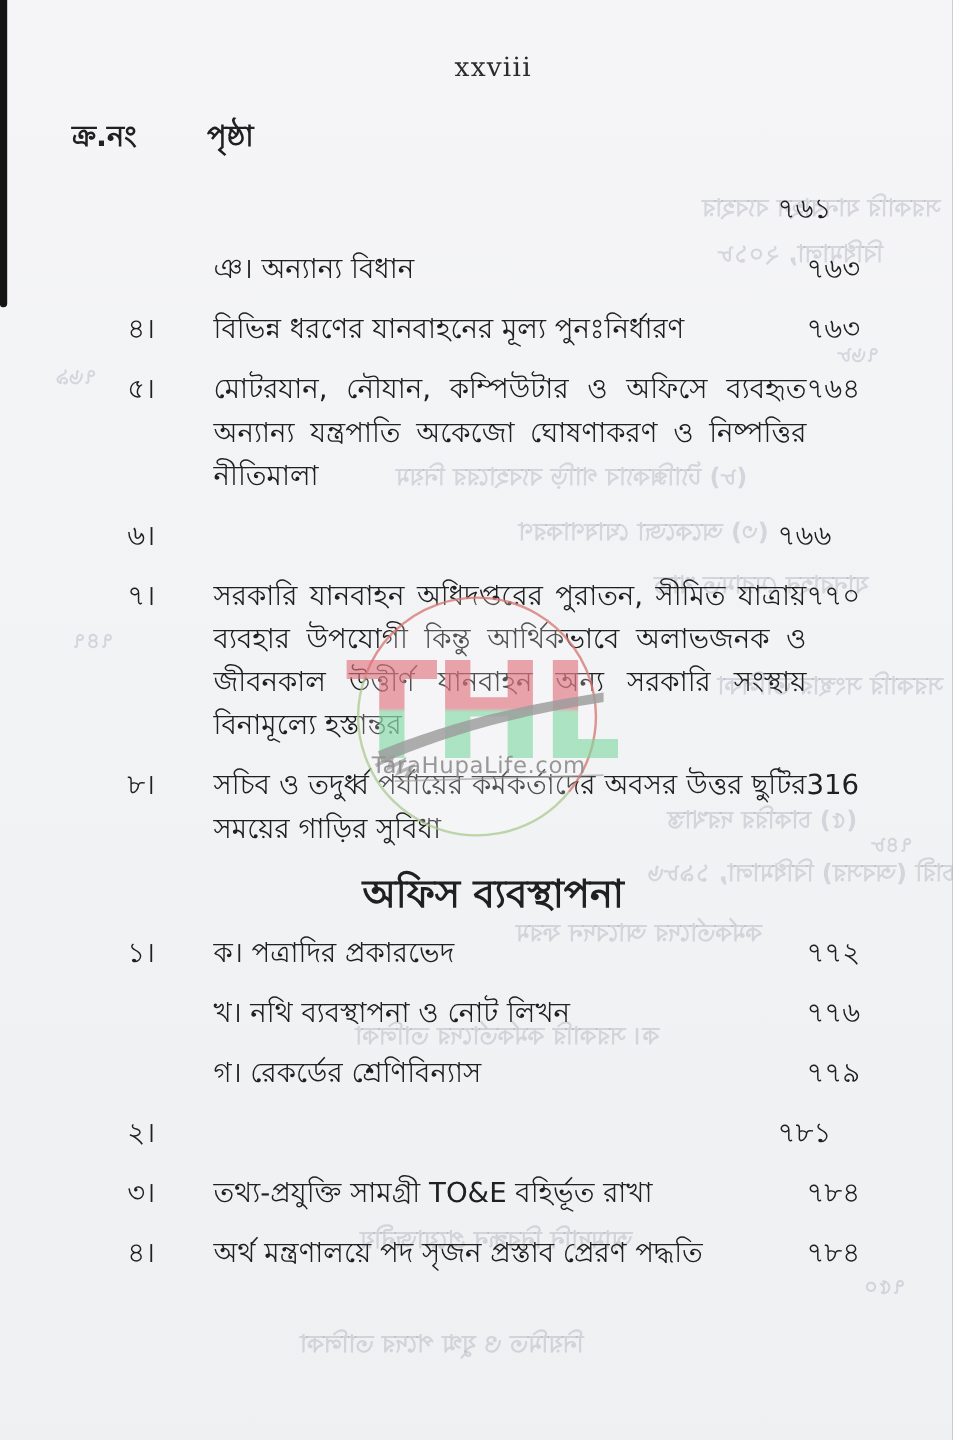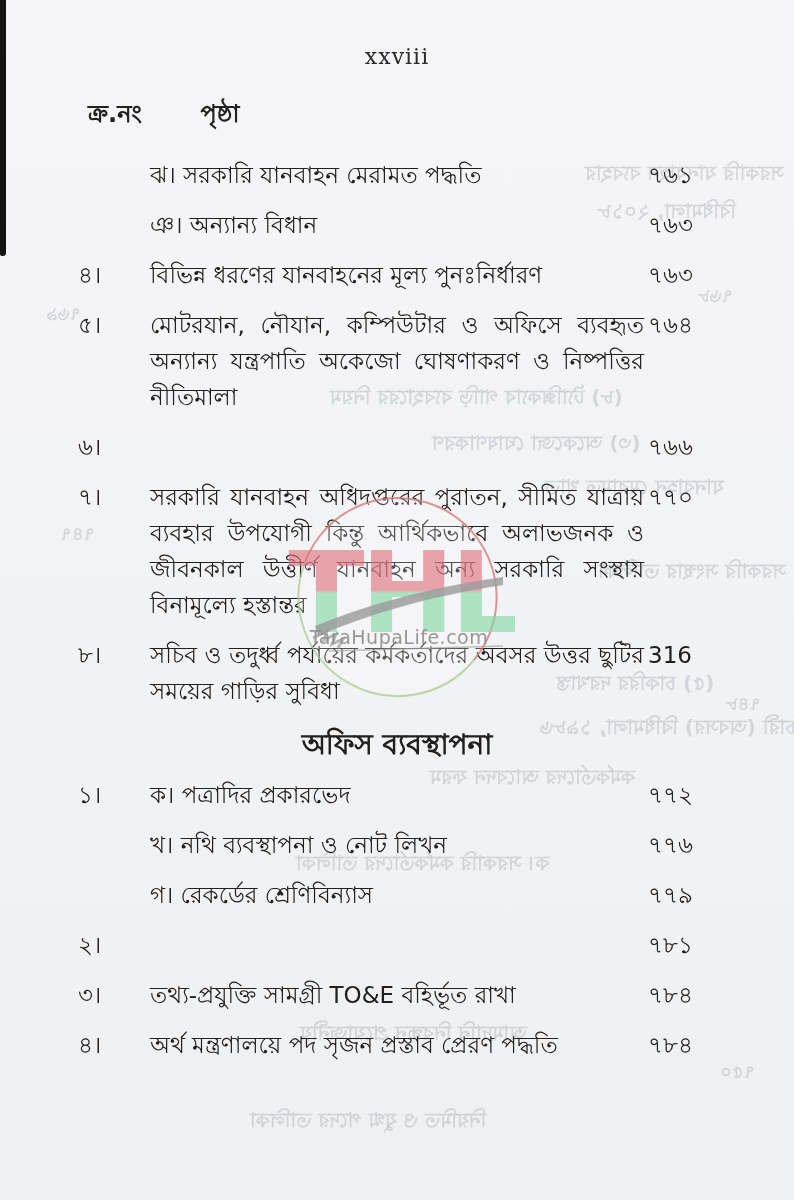--- a/index.html
+++ b/index.html
@@ -11,35 +11,35 @@
   }
   
   .scan-edge{position:absolute;left:0;top:0;width:6px;height:256px;background:#141414;border-radius:0 0 3px 2px;}
   
   .ghost-layer{position:absolute;inset:0;z-index:1;pointer-events:none;}
   .ghost{
     position:absolute;color:rgba(105,110,130,0.22);white-space:nowrap;
     transform:scaleX(-1);filter:blur(0.6px);font-weight:600;
   }
   
-  .content{position:absolute;inset:0;z-index:2;}
+  .content{position:absolute;inset:0;z-index:2;padding-left:28px;}
   .folio{margin-top:44px;text-align:center;font-family:"DejaVu Serif","Liberation Serif",serif;
     font-size:22px;letter-spacing:1px;color:#2b2b2b;}
-  .head-row{display:flex;align-items:flex-start;margin:26px 76px 0 88px;font-size:24px;font-weight:700;}
+  .head-row{display:flex;align-items:flex-start;margin:26px 76px 0 32px;font-size:24px;font-weight:700;}
   .head-serial{width:96px;}
   .head-desc{flex:1;text-align:center;}
   .head-page{width:72px;text-align:center;}
   .toc{margin-top:22px;}
   .entry{display:flex;align-items:flex-start;padding:0 76px 0 78px;margin-bottom:14px;
     font-size:23px;line-height:36px;font-weight:500;}
   .entry-serial{width:72px;flex:none;}
   .entry-desc{width:494px;flex:none;}
   .entry-desc.justify{text-align:justify;}
   .entry-page{margin-left:auto;width:70px;text-align:left;flex:none;}
-  .section-heading{text-align:center;font-size:28px;font-weight:700;margin:16px 0 12px 0;line-height:40px;}
+  .section-heading{text-align:center;font-size:32px;font-weight:700;margin:16px 0 12px 0;line-height:40px;}
   
   .watermark{position:absolute;left:285px;top:480px;width:230px;height:230px;z-index:3;pointer-events:none;}
 </style>
 </head>
 <body>
 
 <div class="page">
 
   <div class="ghost-layer">
       <span class="ghost" style="left: 585px; top: 158px; font-size: 20px;">সরকারি যানবাহন ব্যবহার</span>
@@ -65,21 +65,20 @@
     <div class="folio">xxviii</div>
 
     <div class="head-row">
       <span class="head-serial">ক্র.নং</span>
       <span class="head-page">পৃষ্ঠা</span>
     </div>
 
     <div class="toc">
   <div class="entry">
     <span class="entry-serial"></span>
-    <span class="entry-desc">ঝ। সরকারি যানবাহন মেরামত পদ্ধতি</span>
     <span class="entry-page">৭৬১</span>
   </div>
 
   <div class="entry">
     <span class="entry-serial"></span>
     <span class="entry-desc">ঞ। অন্যান্য বিধান</span>
     <span class="entry-page">৭৬৩</span>
   </div>
 
   <div class="entry">

